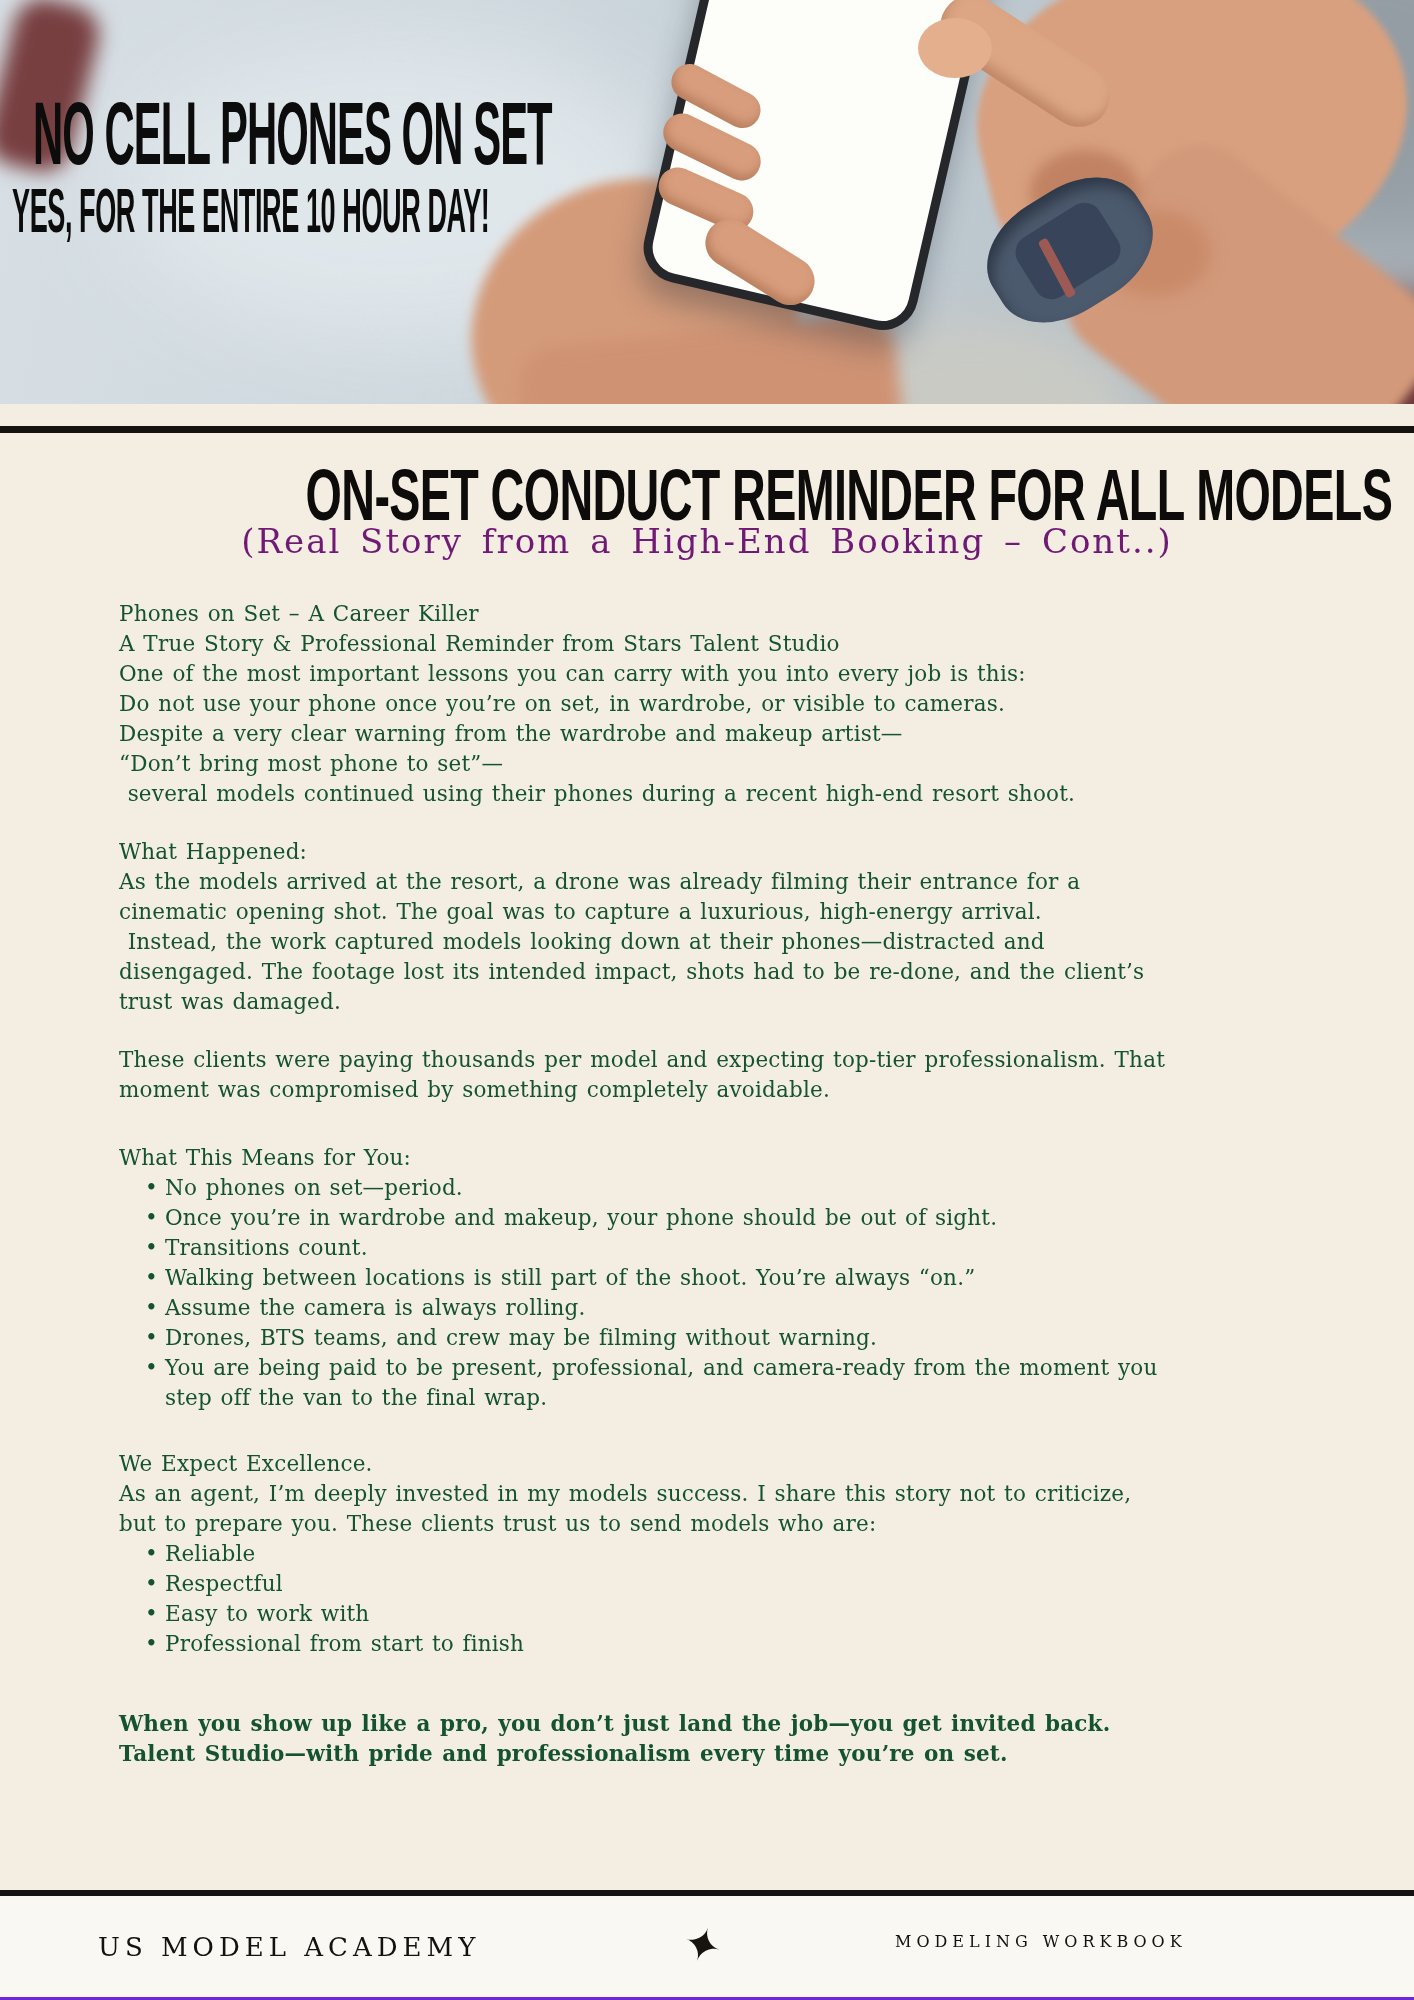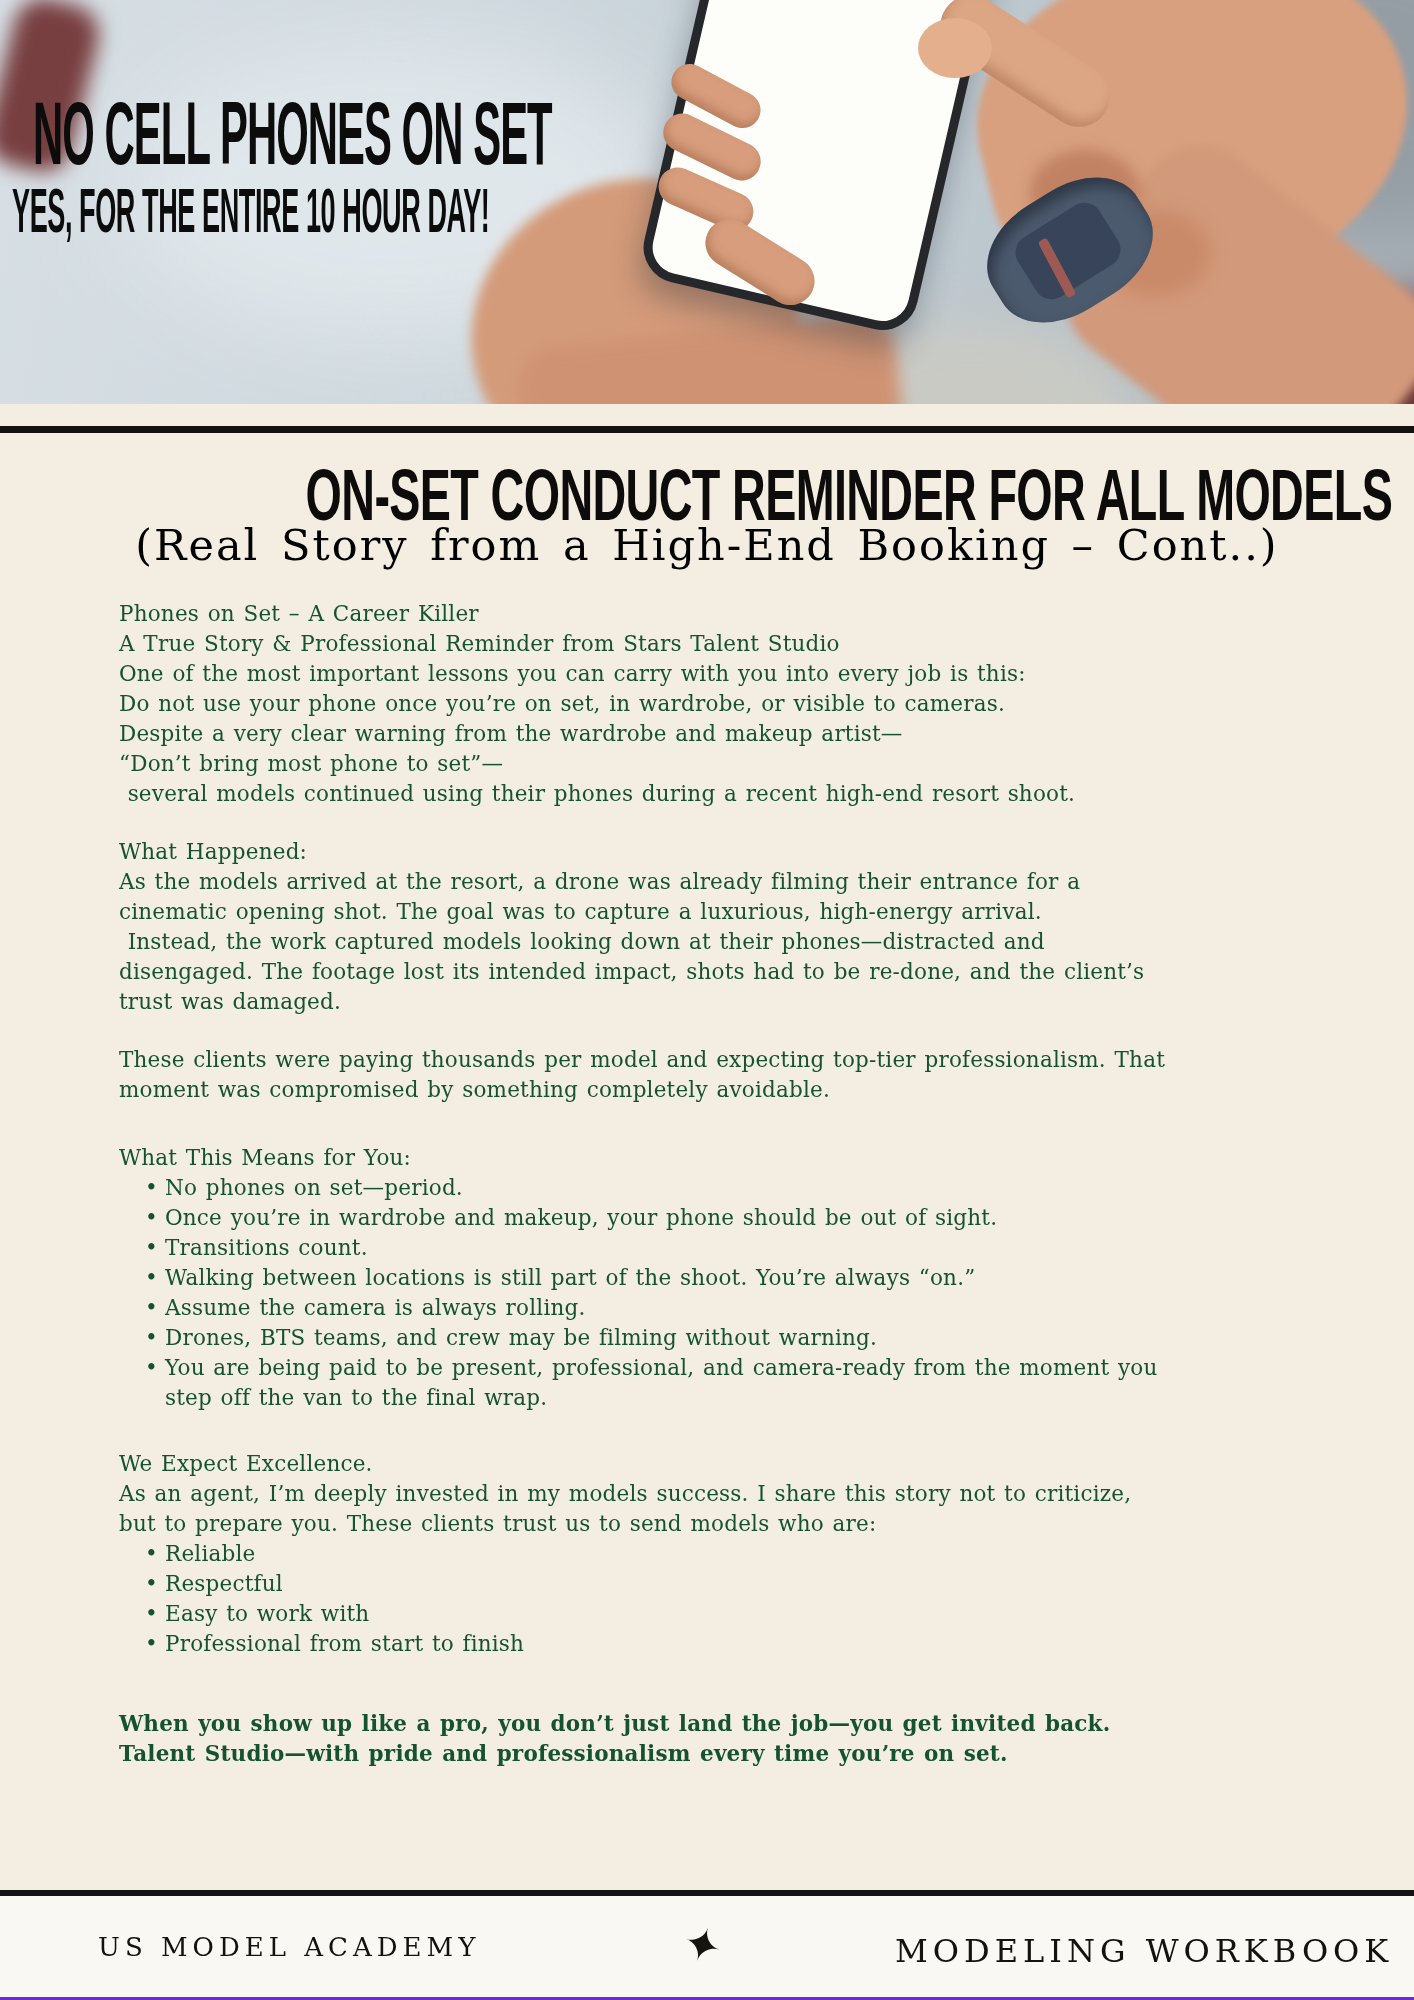--- a/index.html
+++ b/index.html
@@ -60,35 +60,35 @@
 
   
   .divider{position:absolute;left:0;top:426px;width:1414px;height:7px;background:#151310;}
   .footer-line{position:absolute;left:0;top:1890px;width:1414px;height:6px;background:#141414;}
 
   
   .h1wrap{position:absolute;left:0;top:458px;width:1414px;text-align:center;white-space:nowrap;}
   .h1text{display:inline-block;font-family:"Liberation Sans",sans-serif;font-weight:700;font-size:73px;
           line-height:1;letter-spacing:-1px;color:#0e0c0a;transform:scaleX(0.64);}
   .subwrap{position:absolute;left:0;top:524px;width:1414px;text-align:center;}
-  .subtext{display:inline-block;font-size:43px;line-height:1;letter-spacing:2px;word-spacing:6px;color:#000000;}
+  .subtext{display:inline-block;font-size:34px;line-height:1;letter-spacing:2px;word-spacing:6px;color:#701a75;}
 
   
   .body-col{position:absolute;left:119px;top:599px;width:1270px;font-size:21.5px;line-height:30px;
             color:#14532d;letter-spacing:0.2px;word-spacing:1.6px;}
   .tline{white-space:pre;}
   .bline{display:flex;white-space:pre;}
   .bdot{display:inline-block;width:46px;padding-left:26px;box-sizing:border-box;}
   .bcont{padding-left:46px;}
 
   
   .footer{position:absolute;left:0;top:1896px;width:1414px;height:104px;background:#faf8f2;
           border-bottom:3px solid #6d28d9;box-sizing:border-box;}
   .footer-left{position:absolute;left:98px;top:36px;font-size:26px;letter-spacing:5px;color:#141210;}
-  .footer-right{position:absolute;left:895px;top:36px;font-size:32px;letter-spacing:5px;color:#141210;}
+  .footer-right{position:absolute;left:895px;top:36px;font-size:16px;letter-spacing:5px;color:#141210;}
   .footer-star{position:absolute;left:683px;top:22px;font-size:46px;color:#17130f;
                transform:rotate(18deg);font-family:"DejaVu Sans",sans-serif;}
 </style>
 </head>
 <body>
 
 <div class="page">
 
   <div class="hero">
     <div class="blob hero-light"></div>

